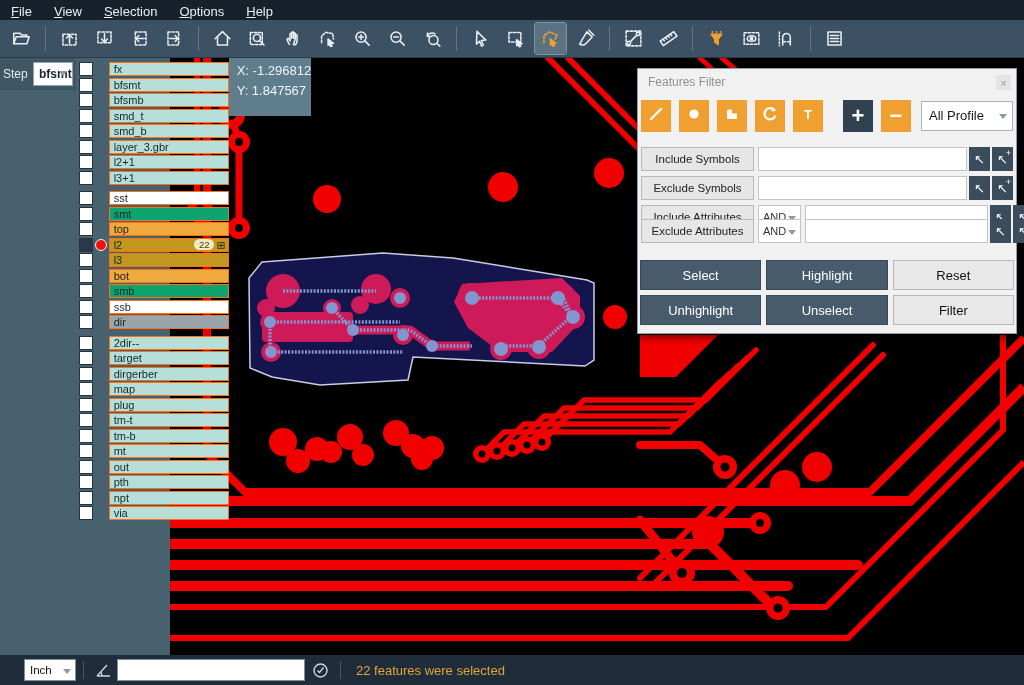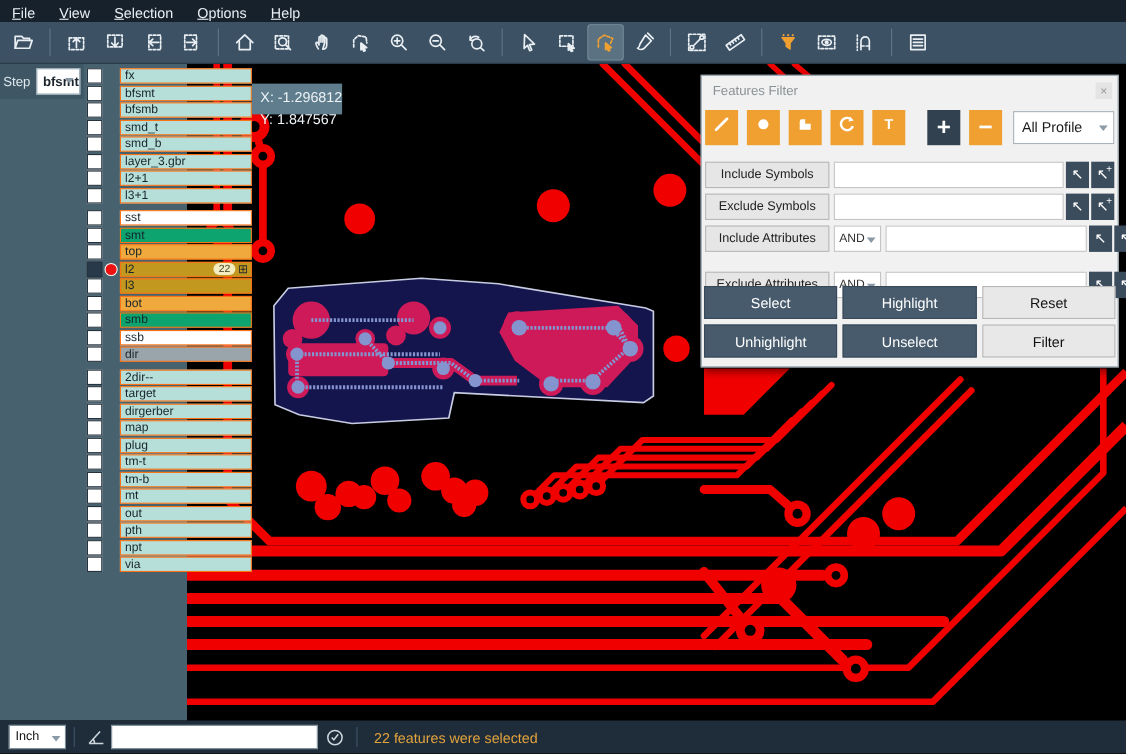--- a/index.html
+++ b/index.html
@@ -37,22 +37,22 @@
   .reddot{width:10px;height:10px;border-radius:50%;background:#ee1111;border:1px solid #f6f6f6;}
   .lname{width:120px;height:14px;font-size:11px;color:#17242c;padding-left:4px;box-sizing:border-box;
          display:flex;align-items:center;border:1px solid #f97316;}
   .lname .nm{flex:1;}
   .badge{background:#f3ecc1;color:#3a3a22;border-radius:7px;font-size:9.5px;padding:0 5px;margin-right:2px;}
   .gridglyph{font-size:11px;color:#2c2c2c;margin-right:2px;line-height:10px;}
   .lsep{height:5px;}
   .c-cyan{background:#b7dfda;} .c-white{background:#ffffff;} .c-green{background:#0da470;}
   .c-amber{background:#f0a93c;} .c-gold{background:#c3981f;} .c-gray{background:#9aa4ab;}
   .side-spacer{flex:1;background:#4e6a78;}
-  .coords{flex:0 0 auto;height:28px;background:#5f7d8c;color:#eef4f7;font-size:13px;
-          padding:3px 0 0 8px;box-sizing:border-box;line-height:20px;margin-top:18px;}
+  .coords{flex:0 0 auto;height:58px;background:#5f7d8c;color:#eef4f7;font-size:13px;
+          padding:3px 0 0 8px;box-sizing:border-box;line-height:20px;}
   
   .canvas{position:absolute;left:170px;top:58px;width:854px;height:597px;background:#000;z-index:5;}
   
   .dialog{position:absolute;left:637px;top:68px;width:380px;height:266px;background:#f1f1f1;
           border:1px solid #90a0ab;box-shadow:2px 3px 8px rgba(0,0,0,.55);z-index:40;box-sizing:border-box;}
   .dlg-title{height:26px;display:flex;align-items:center;padding-left:10px;color:#8b9296;font-size:12px;text-align:right;}
   .dlg-close{position:absolute;right:5px;top:6px;width:15px;height:15px;background:#e4e4e4;color:#9a9a9a;
              font-size:11px;display:flex;align-items:center;justify-content:center;}
   .dlg-tools{position:absolute;left:3px;top:30px;right:3px;height:33px;display:flex;align-items:center;}
   .otool{width:30px;height:32px;background:#f0a030;margin-right:8px;display:flex;align-items:center;
@@ -71,21 +71,21 @@
   .pick-btn{width:21px;height:24px;background:#3b4c5d;color:#fff;margin-left:2px;font-size:13px;
             display:flex;align-items:center;justify-content:center;flex:0 0 auto;position:relative;}
   .pick-btn .mini{position:absolute;right:2px;top:1px;font-size:9px;}
   .dlg-actions{position:absolute;left:2px;right:2px;bottom:8px;display:grid;
                grid-template-columns:1fr 1fr 1fr;grid-gap:5px;}
   .act-btn{height:28px;font-size:13px;display:flex;align-items:center;justify-content:center;}
   .act-dark{background:#475b6d;color:#fff;border:1px solid #39495a;}
   .act-light{background:#e8e8e8;color:#111;border:1px solid #b8b8b8;}
   
   .statusbar{position:absolute;left:0;top:655px;width:1024px;height:30px;background:#1f2d3a;z-index:30;
-             display:flex;align-items:center;padding-left:8px;box-sizing:border-box;}
+             display:flex;align-items:center;padding-left:24px;box-sizing:border-box;}
   .sb-sep{width:1px;height:18px;background:#41556a;margin:0 7px;}
   .unit-combo{width:52px;height:22px;background:#fff;border:1px solid #7e8f9c;display:flex;align-items:center;
               font-size:11.5px;color:#111;padding-left:5px;position:relative;box-sizing:border-box;}
   .sb-input{width:188px;height:22px;background:#fff;border:1px solid #7e8f9c;box-sizing:border-box;}
   .sb-msg{color:#e2a33c;font-size:13px;margin-left:8px;}
   .sb-icon{margin:0 4px;display:flex;align-items:center;}
 </style>
 </head>
 <body>
 
@@ -717,21 +717,21 @@
             <span class="combo-caret" style="right:4px;top:10px"></span>
           </div>
           <input class="row-input" value="" style="">
           <div class="pick-btn">
             <span>↖</span>
           </div>
           <div class="pick-btn">
             <span>↖</span>
           </div>
         </div>
-        <div class="dlg-row" style="top: 178px;">
+        <div class="dlg-row" style="top: 150px;">
           <div class="row-label">Exclude Attributes</div>
           <div class="and-combo">
             <span>AND</span>
             <span class="combo-caret" style="right:4px;top:10px"></span>
           </div>
           <input class="row-input" value="" style="">
           <div class="pick-btn">
             <span>↖</span>
           </div>
           <div class="pick-btn">

